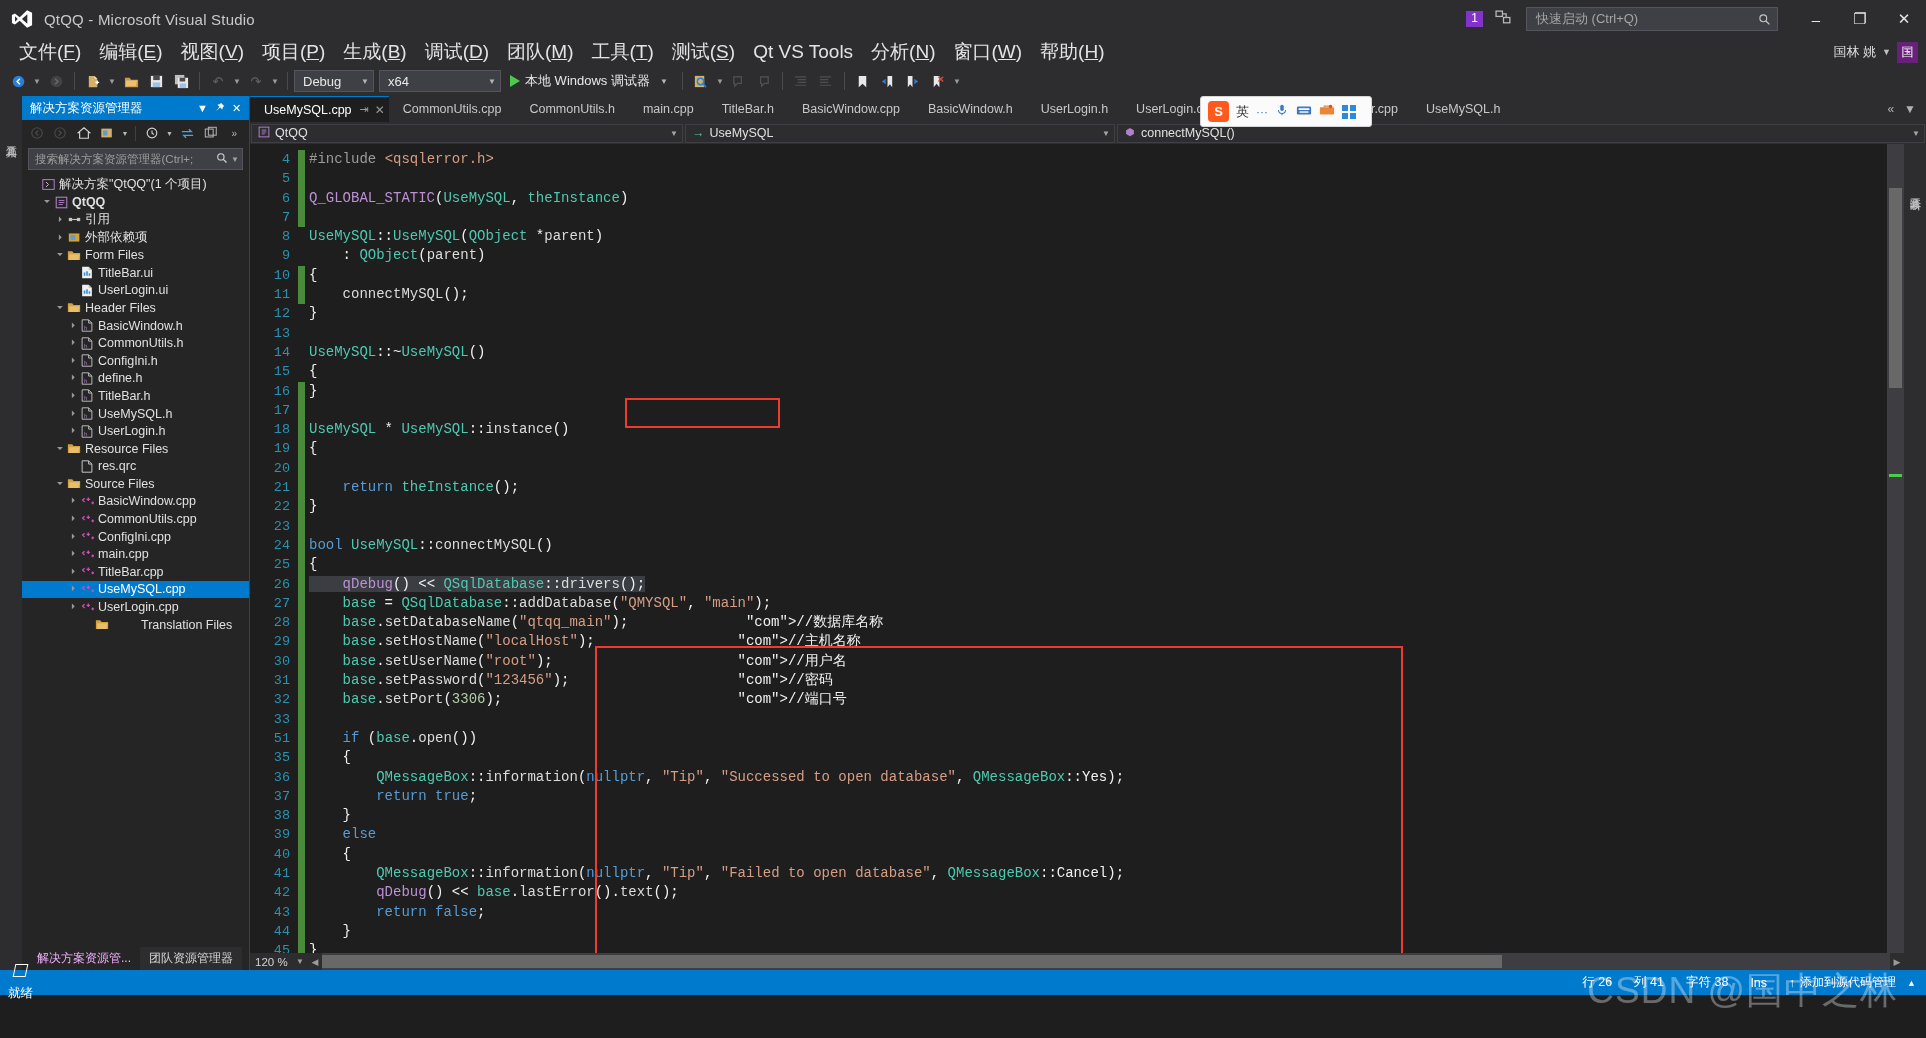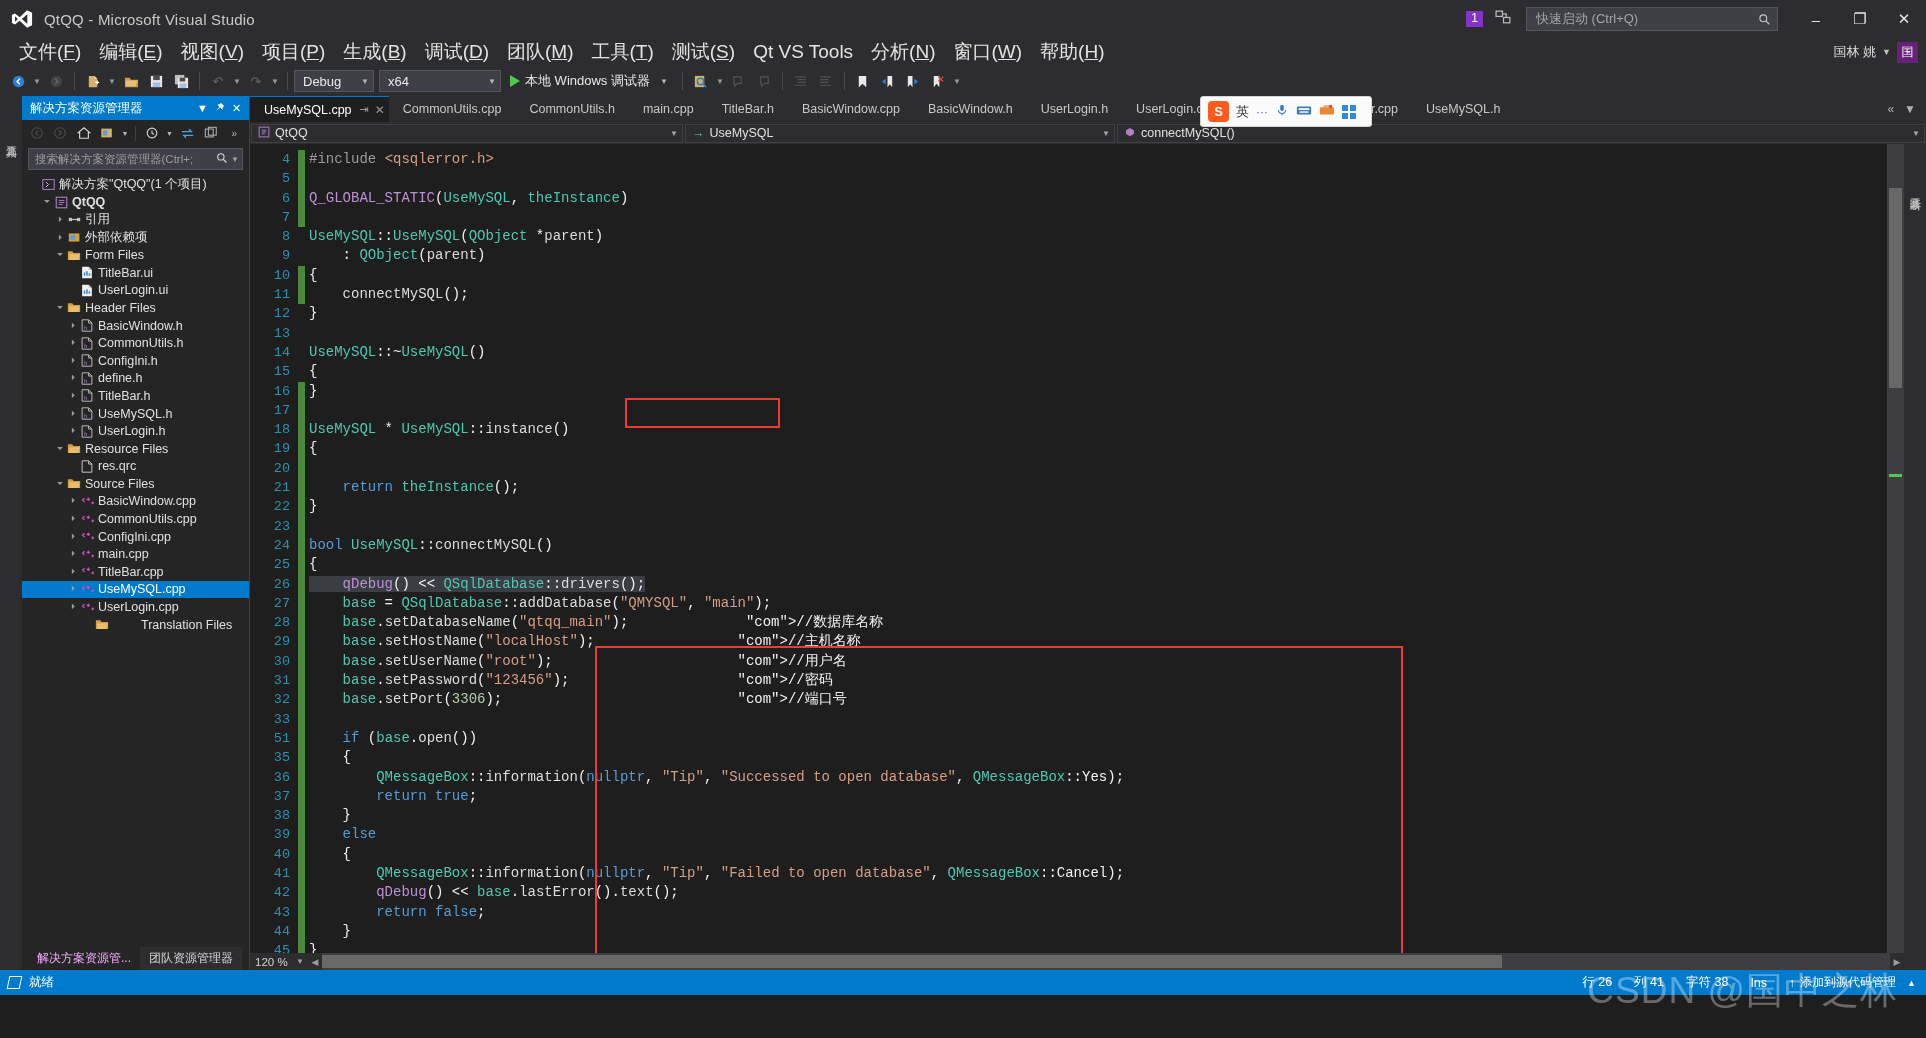--- a/index.html
+++ b/index.html
@@ -138,21 +138,21 @@
   .zoomsel .cc { margin-left:auto; padding-right:4px; color:#a0a0a0; font-size:8px; }
   .hscroll { flex:1; height:17px; background:#3e3e42; position:relative; }
   .hscroll .hthumb { position:absolute; top:2px; height:13px; background:#686868; }
 
   
   .rstrip { width:22px; background:#2d2d30; padding-top:46px; }
   .rstrip .vtxt { writing-mode:vertical-rl; color:#c0c0c0; font-size:11px; margin:0 auto; }
 
   
   .statusbar { height:25px; background:#007acc; display:flex; align-items:center; color:#fff; font-size:12.5px; position:relative; }
-  .sb-left { display:flex; align-items:center; gap:8px; padding-left:8px; }
+  .sb-left { display:flex; align-items:center; gap:8px; padding-left:8px;flex-direction:column; }
   .sb-flag { width:13px; height:13px; border:1.5px solid #fff; transform:skewX(-12deg); }
   .sb-right { position:absolute; right:0; display:flex; align-items:center; }
   .sb-cell { padding:0 22px 0 0; white-space:nowrap; }
   .sb-src { display:flex; align-items:center; gap:5px; padding-right:10px; font-size:12px; }
 
   
   .wm { position:absolute; right:28px; bottom:22px; color:rgba(255,255,255,.34); font-size:37px;
         letter-spacing:1px; pointer-events:none; z-index:40; font-family:"Liberation Sans", sans-serif; }
 </style>
 </head>

